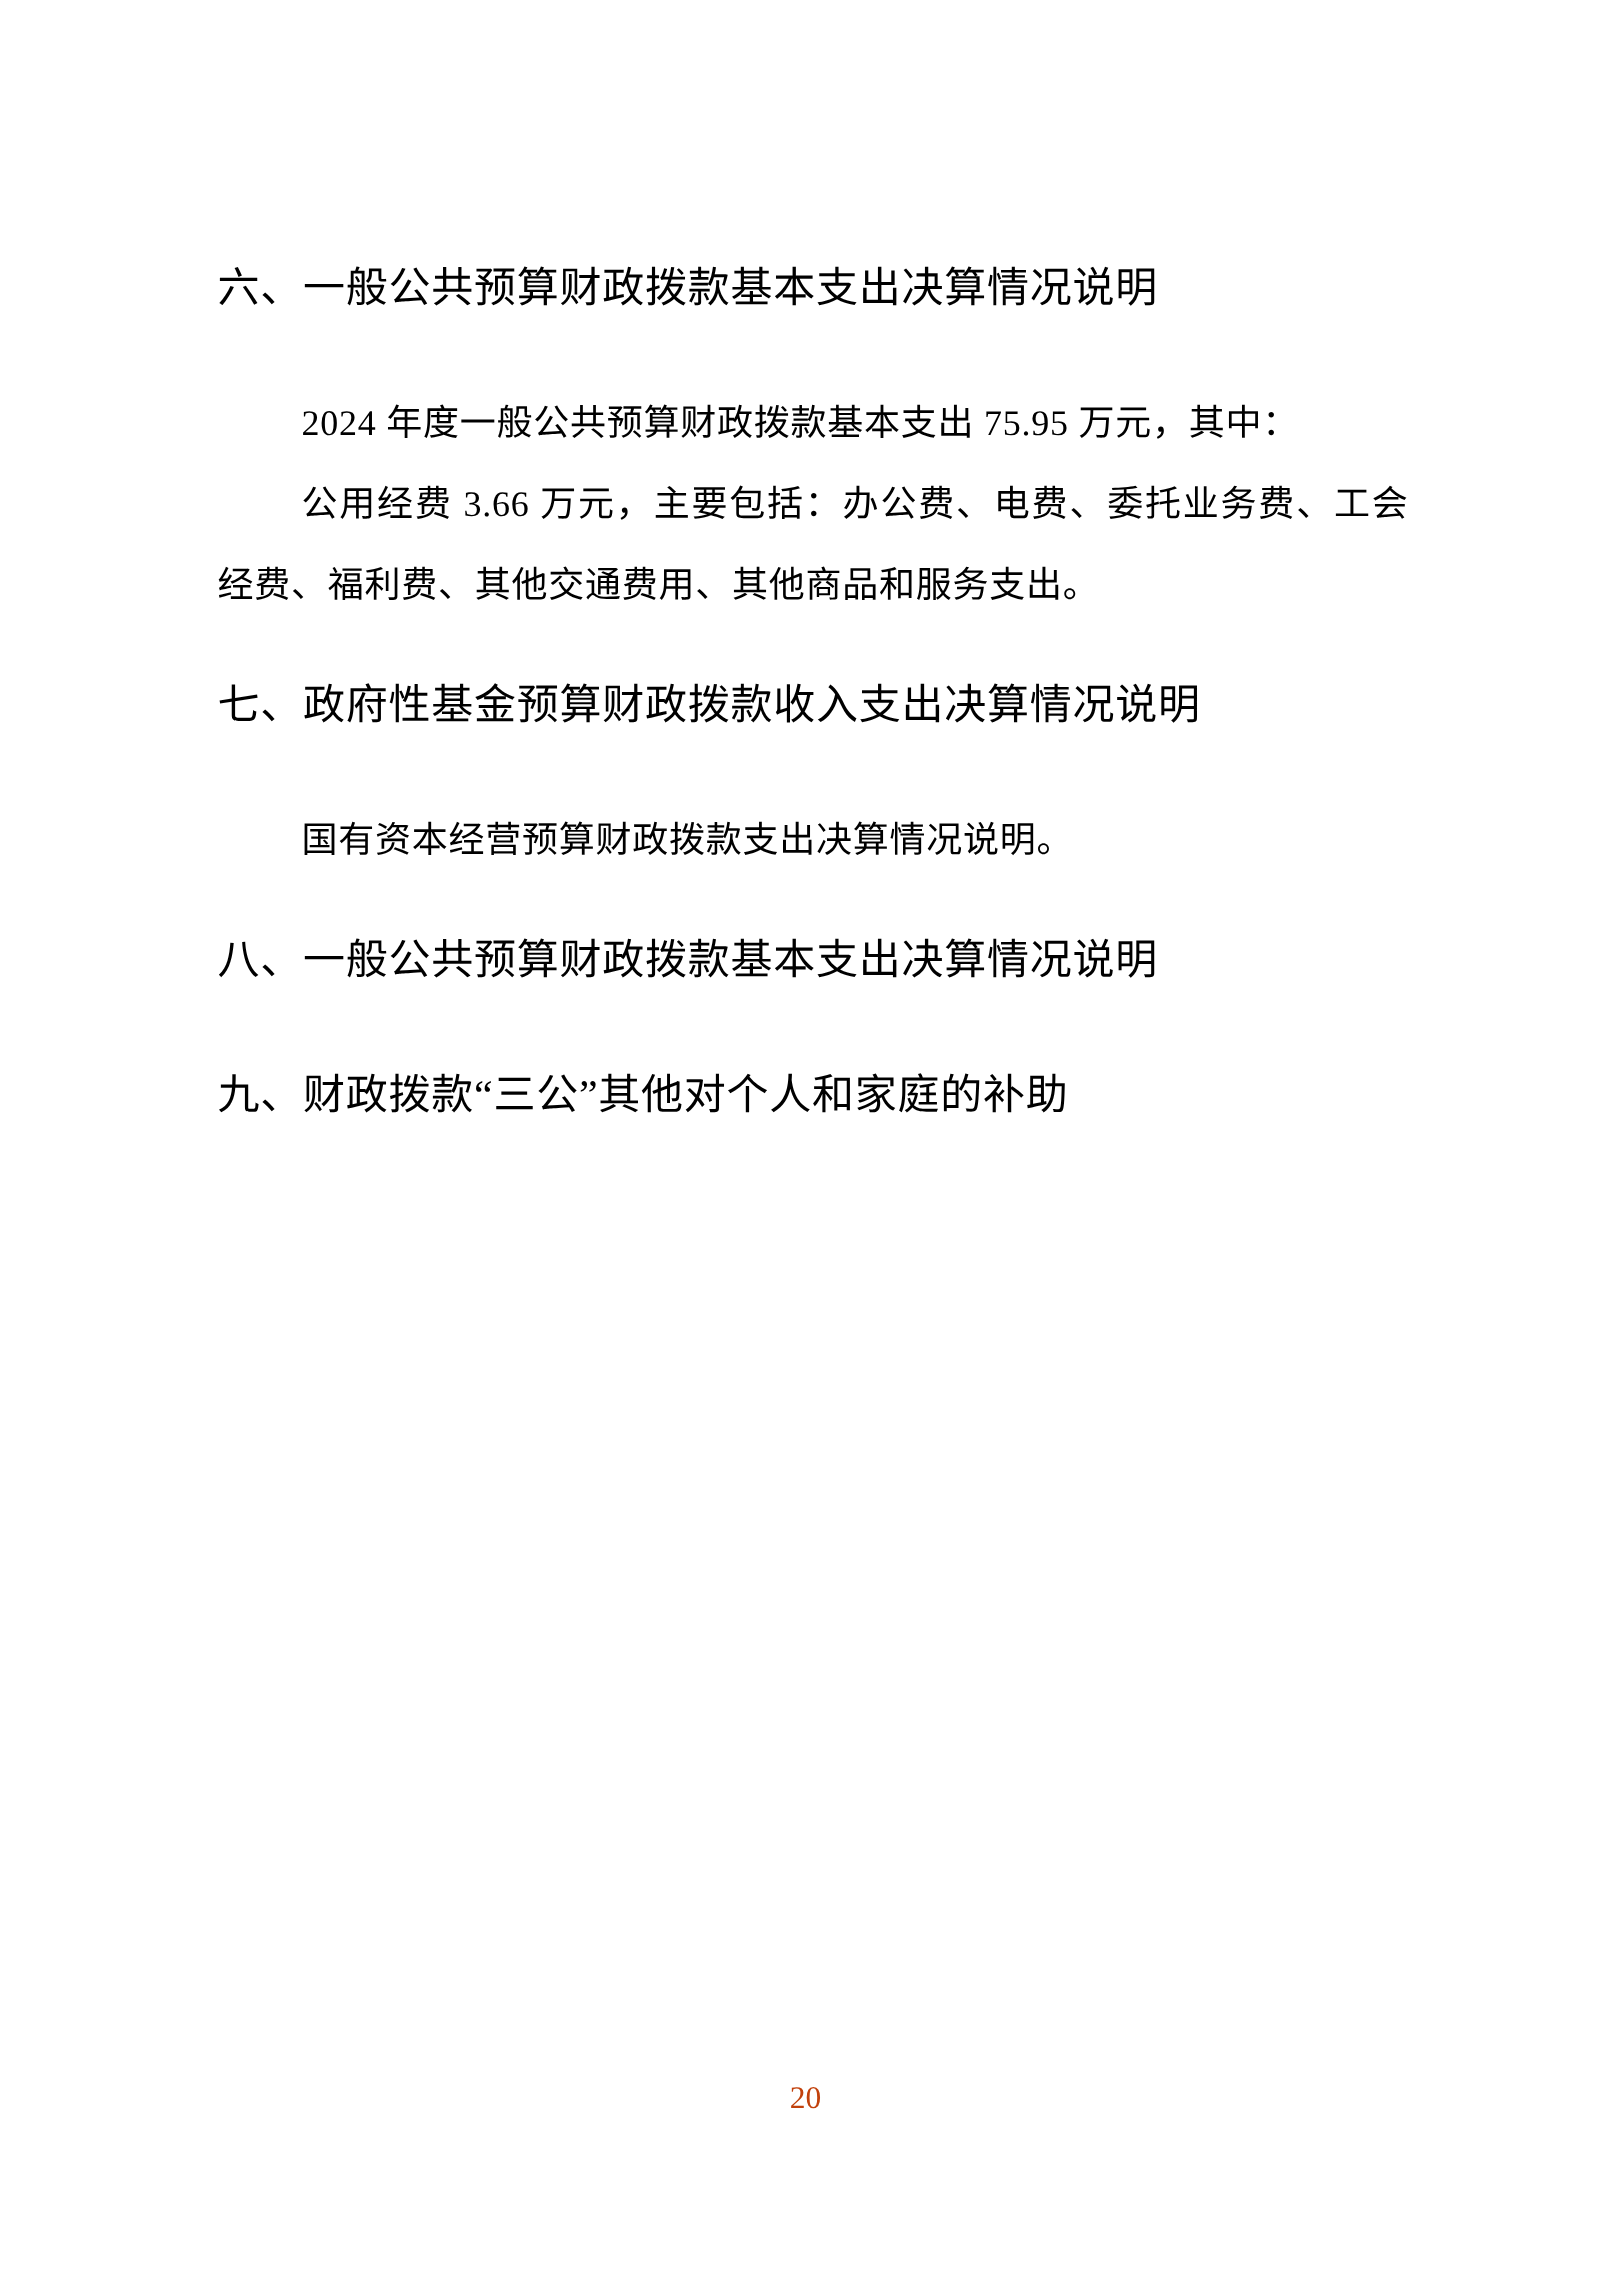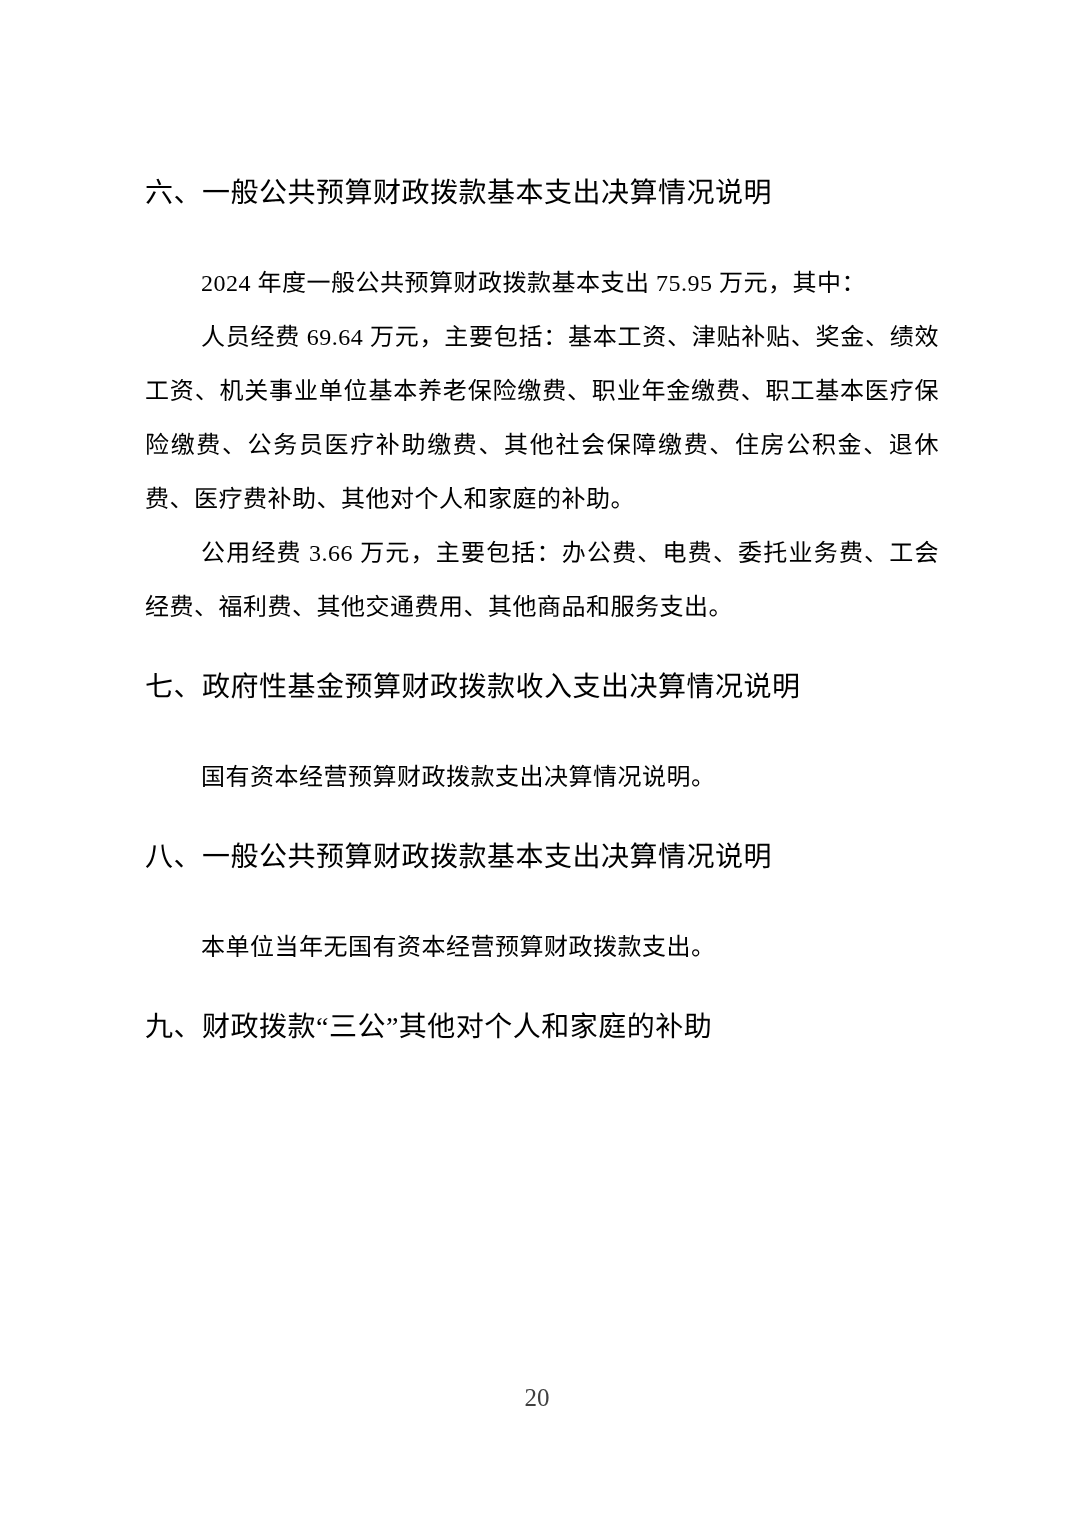--- a/index.html
+++ b/index.html
@@ -41,46 +41,44 @@
     text-justify: inter-ideograph;
     text-indent: 56px; 
     letter-spacing: 0.5px;
   }
   .page-footer {
     position: absolute;
     left: 0;
     right: 0;
     top: 1385px;
     text-align: center;
-    font-size: 25px;
+    font-size: 21px;
     line-height: 26px;
-    color: #404040;
+    color: #c2410c;
   }
 </style>
 </head>
 <body>
 
 <div class="page">
   <div class="content">
 
     <h2 class="doc-heading">六、一般公共预算财政拨款基本支出决算情况说明</h2>
 
     <p class="doc-paragraph">2024 年度一般公共预算财政拨款基本支出 75.95 万元，其中：</p>
 
-    <p class="doc-paragraph">人员经费 69.64 万元，主要包括：基本工资、津贴补贴、奖金、绩效工资、机关事业单位基本养老保险缴费、职业年金缴费、职工基本医疗保险缴费、公务员医疗补助缴费、其他社会保障缴费、住房公积金、退休费、医疗费补助、其他对个人和家庭的补助。</p>
 
     <p class="doc-paragraph">公用经费 3.66 万元，主要包括：办公费、电费、委托业务费、工会经费、福利费、其他交通费用、其他商品和服务支出。</p>
 
     <h2 class="doc-heading">七、政府性基金预算财政拨款收入支出决算情况说明</h2>
 
     <p class="doc-paragraph">国有资本经营预算财政拨款支出决算情况说明。</p>
 
     <h2 class="doc-heading">八、一般公共预算财政拨款基本支出决算情况说明</h2>
 
-    <p class="doc-paragraph">本单位当年无国有资本经营预算财政拨款支出。</p>
 
     <h2 class="doc-heading">九、财政拨款“三公”其他对个人和家庭的补助</h2>
 
 
 
   </div>
 
   <div class="page-footer">20</div>
 </div>
 

